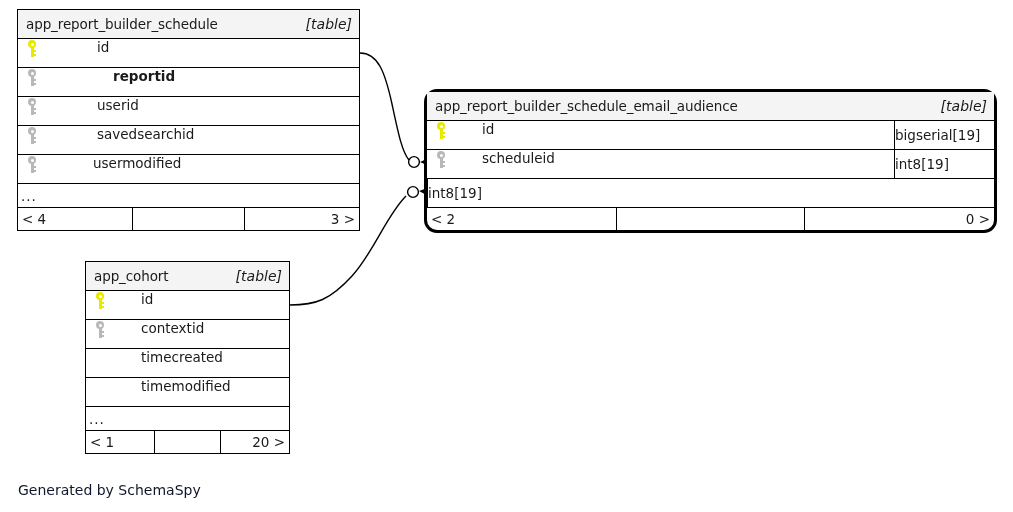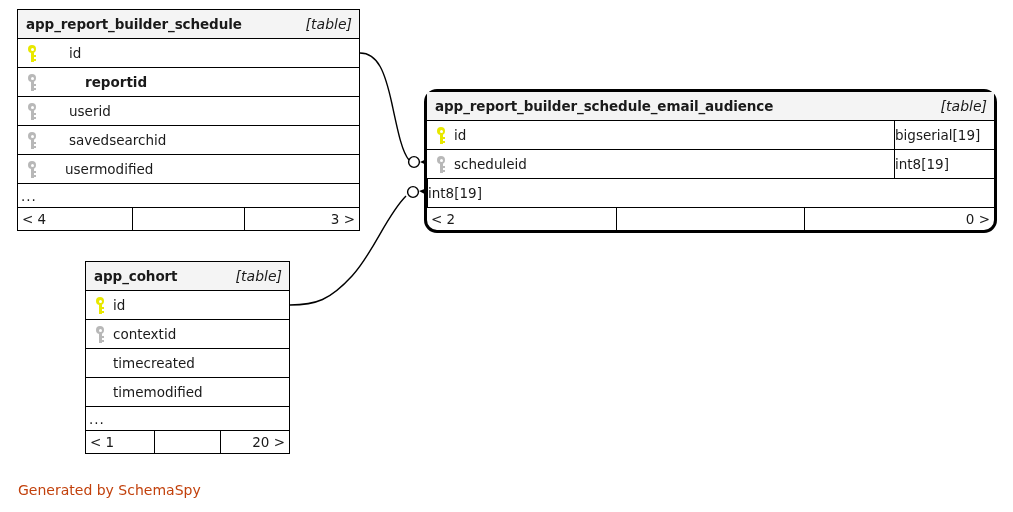--- a/index.html
+++ b/index.html
@@ -52,21 +52,21 @@
     display: flex;
     align-items: center;
     justify-content: space-between;
     background: #f4f4f4;
     border-bottom: 1px solid #000000;
     box-sizing: border-box;
     height: 29px;
     padding: 0 7px 0 8px;
   }
   .tbl-name {
-    font-weight: bold;
+    font-weight: normal;
     font-size: 13.5px;
     letter-spacing: -0.1px;
     white-space: nowrap;
   }
   .tbl-kind {
     font-size: 14px;
     white-space: nowrap;
     font-style: italic;
   }
 
@@ -75,24 +75,25 @@
     align-items: stretch;
     border-bottom: 1px solid #000000;
     box-sizing: border-box;
     height: 29px;
   }
   .tbl-row:last-child { border-bottom: none; }
 
   .row-main {
     flex: 1 1 auto;
     display: flex;
-    align-items: center;
+    align-items: flex-start;
     min-width: 0;
     box-sizing: border-box;
     padding-left: 7px;
+    gap: 28px;
   }
   .row-type {
     flex: 0 0 auto;
     display: flex;
     align-items: center;
     box-sizing: border-box;
     border-left: 1px solid #000000;
     padding-left: 0;
     white-space: nowrap;
   }
@@ -192,21 +193,21 @@
   .foot-cell.mid { border-left: 1px solid #000000; border-right: 1px solid #000000; }
   .foot-cell.right { justify-content: flex-end; }
 
   
   #caption {
     position: absolute;
     z-index: 2;
     left: 18px;
     top: 482px;
     font-size: 14px;
-    color: #c2410c;
+    color: #0f172a;
     white-space: nowrap;
   }
 </style>
 </head>
 <body>
 
 <div id="diagram-canvas">
 
   <svg id="connector-layer" viewBox="0 0 1013 512" width="1013" height="512" xmlns="http://www.w3.org/2000/svg">
 

